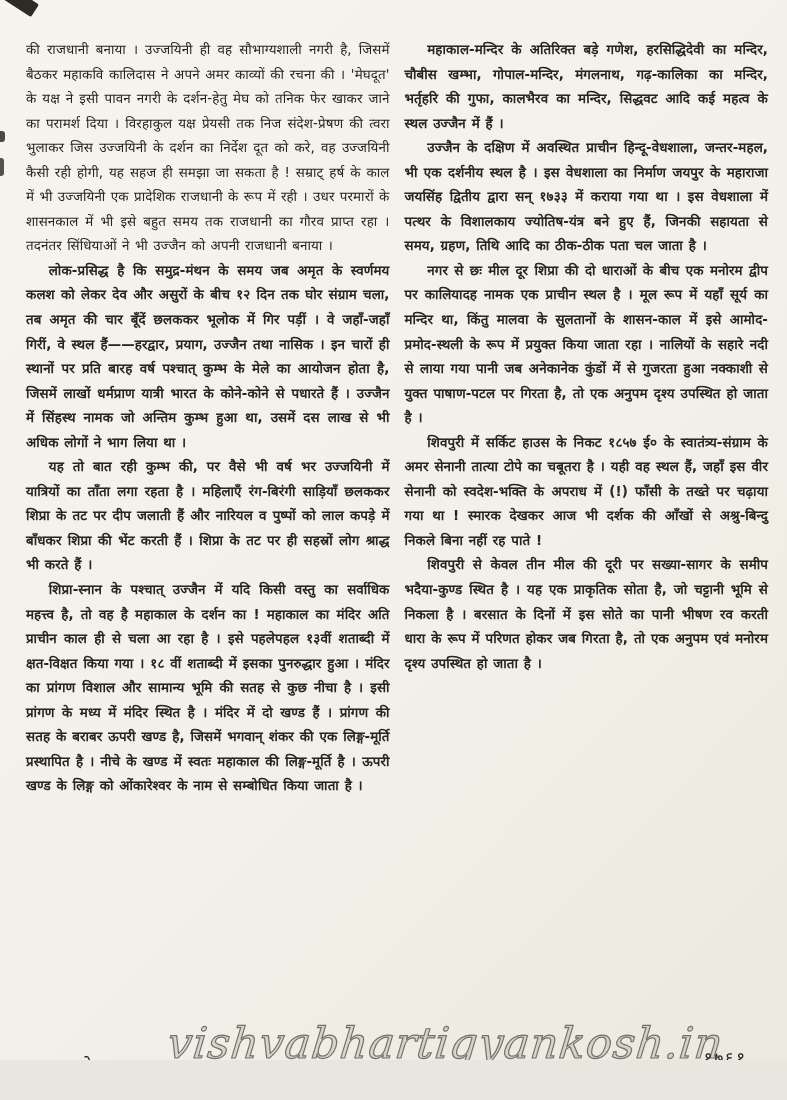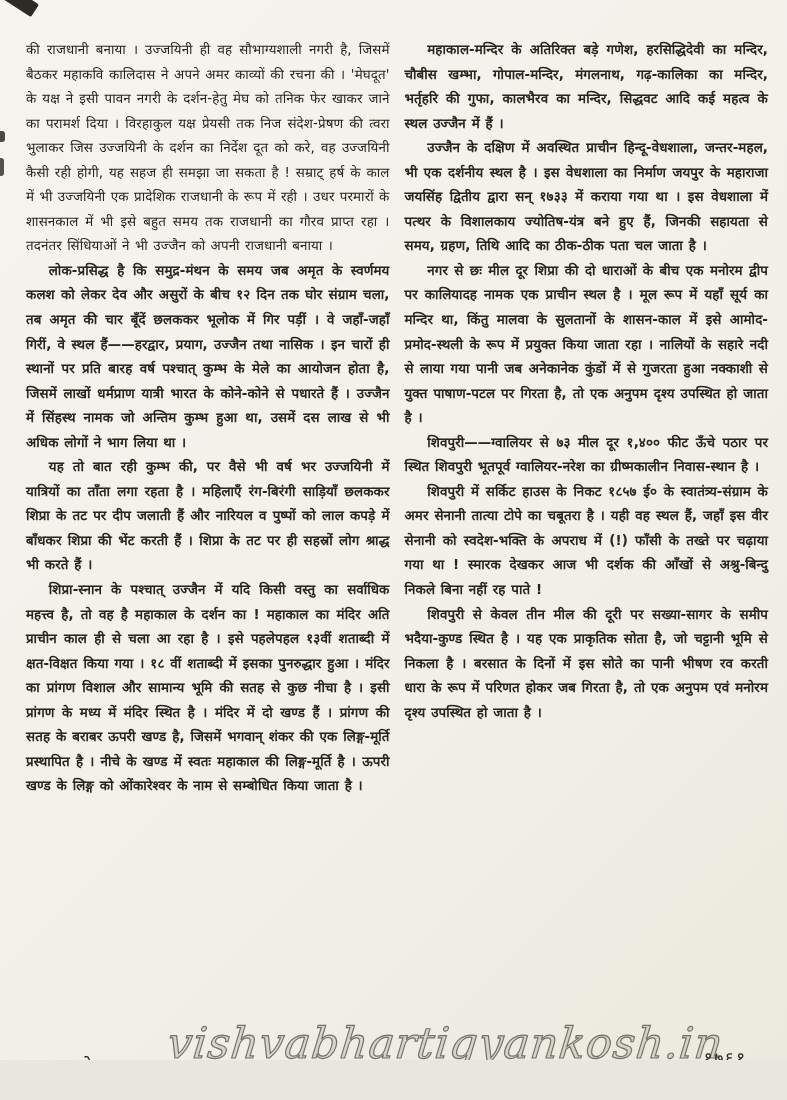--- a/index.html
+++ b/index.html
@@ -74,21 +74,20 @@
     <div class="col">
       <p>की राजधानी बनाया । उज्जयिनी ही वह सौभाग्यशाली नगरी है, जिसमें बैठकर महाकवि कालिदास ने अपने अमर काव्यों की रचना की । 'मेघदूत' के यक्ष ने इसी पावन नगरी के दर्शन-हेतु मेघ को तनिक फेर खाकर जाने का परामर्श दिया । विरहाकुल यक्ष प्रेयसी तक निज संदेश-प्रेषण की त्वरा भुलाकर जिस उज्जयिनी के दर्शन का निर्देश दूत को करे, वह उज्जयिनी कैसी रही होगी, यह सहज ही समझा जा सकता है ! सम्राट् हर्ष के काल में भी उज्जयिनी एक प्रादेशिक राजधानी के रूप में रही । उधर परमारों के शासनकाल में भी इसे बहुत समय तक राजधानी का गौरव प्राप्त रहा । तदनंतर सिंधियाओं ने भी उज्जैन को अपनी राजधानी बनाया ।</p>
       <p class="indent">लोक-प्रसिद्ध है कि समुद्र-मंथन के समय जब अमृत के स्वर्णमय कलश को लेकर देव और असुरों के बीच १२ दिन तक घोर संग्राम चला, तब अमृत की चार बूँदें छलककर भूलोक में गिर पड़ीं । वे जहाँ-जहाँ गिरीं, वे स्थल हैं——हरद्वार, प्रयाग, उज्जैन तथा नासिक । इन चारों ही स्थानों पर प्रति बारह वर्ष पश्चात् कुम्भ के मेले का आयोजन होता है, जिसमें लाखों धर्मप्राण यात्री भारत के कोने-कोने से पधारते हैं । उज्जैन में सिंहस्थ नामक जो अन्तिम कुम्भ हुआ था, उसमें दस लाख से भी अधिक लोगों ने भाग लिया था ।</p>
       <p class="indent">यह तो बात रही कुम्भ की, पर वैसे भी वर्ष भर उज्जयिनी में यात्रियों का ताँता लगा रहता है । महिलाएँ रंग-बिरंगी साड़ियाँ छलककर शिप्रा के तट पर दीप जलाती हैं और नारियल व पुष्पों को लाल कपड़े में बाँधकर शिप्रा की भेंट करती हैं । शिप्रा के तट पर ही सहस्रों लोग श्राद्ध भी करते हैं ।</p>
       <p class="indent">शिप्रा-स्नान के पश्चात् उज्जैन में यदि किसी वस्तु का सर्वाधिक महत्त्व है, तो वह है महाकाल के दर्शन का ! महाकाल का मंदिर अति प्राचीन काल ही से चला आ रहा है । इसे पहलेपहल १३वीं शताब्दी में क्षत-विक्षत किया गया । १८ वीं शताब्दी में इसका पुनरुद्धार हुआ । मंदिर का प्रांगण विशाल और सामान्य भूमि की सतह से कुछ नीचा है । इसी प्रांगण के मध्य में मंदिर स्थित है । मंदिर में दो खण्ड हैं । प्रांगण की सतह के बराबर ऊपरी खण्ड है, जिसमें भगवान् शंकर की एक लिङ्ग-मूर्ति प्रस्थापित है । नीचे के खण्ड में स्वतः महाकाल की लिङ्ग-मूर्ति है । ऊपरी खण्ड के लिङ्ग को ओंकारेश्वर के नाम से सम्बोधित किया जाता है ।</p>
     </div>
     <div class="col">
       <p class="indent">महाकाल-मन्दिर के अतिरिक्त बड़े गणेश, हरसिद्धिदेवी का मन्दिर, चौबीस खम्भा, गोपाल-मन्दिर, मंगलनाथ, गढ़-कालिका का मन्दिर, भर्तृहरि की गुफा, कालभैरव का मन्दिर, सिद्धवट आदि कई महत्व के स्थल उज्जैन में हैं ।</p>
       <p class="indent">उज्जैन के दक्षिण में अवस्थित प्राचीन हिन्दू-वेधशाला, जन्तर-महल, भी एक दर्शनीय स्थल है । इस वेधशाला का निर्माण जयपुर के महाराजा जयसिंह द्वितीय द्वारा सन् १७३३ में कराया गया था । इस वेधशाला में पत्थर के विशालकाय ज्योतिष-यंत्र बने हुए हैं, जिनकी सहायता से समय, ग्रहण, तिथि आदि का ठीक-ठीक पता चल जाता है ।</p>
       <p class="indent">नगर से छः मील दूर शिप्रा की दो धाराओं के बीच एक मनोरम द्वीप पर कालियादह नामक एक प्राचीन स्थल है । मूल रूप में यहाँ सूर्य का मन्दिर था, किंतु मालवा के सुलतानों के शासन-काल में इसे आमोद-प्रमोद-स्थली के रूप में प्रयुक्त किया जाता रहा । नालियों के सहारे नदी से लाया गया पानी जब अनेकानेक कुंडों में से गुजरता हुआ नक्काशी से युक्त पाषाण-पटल पर गिरता है, तो एक अनुपम दृश्य उपस्थित हो जाता है ।</p>
-      <p class="indent">शिवपुरी——ग्वालियर से ७३ मील दूर १,४०० फीट ऊँचे पठार पर स्थित शिवपुरी भूतपूर्व ग्वालियर-नरेश का ग्रीष्मकालीन निवास-स्थान है ।</p>
       <p class="indent">शिवपुरी में सर्किट हाउस के निकट १८५७ ई० के स्वातंत्र्य-संग्राम के अमर सेनानी तात्या टोपे का चबूतरा है । यही वह स्थल हैं, जहाँ इस वीर सेनानी को स्वदेश-भक्ति के अपराध में (!) फाँसी के तख्ते पर चढ़ाया गया था ! स्मारक देखकर आज भी दर्शक की आँखों से अश्रु-बिन्दु निकले बिना नहीं रह पाते !</p>
       <p class="indent">शिवपुरी से केवल तीन मील की दूरी पर सख्या-सागर के समीप भदैया-कुण्ड स्थित है । यह एक प्राकृतिक सोता है, जो चट्टानी भूमि से निकला है । बरसात के दिनों में इस सोते का पानी भीषण रव करती धारा के रूप में परिणत होकर जब गिरता है, तो एक अनुपम एवं मनोरम दृश्य उपस्थित हो जाता है ।</p>
     </div>
   </div>
 
   <div class="watermark">vishvabhartigyankosh.in</div>
 
   <div class="footer-left">मध्य प्रदेश</div>
   <div class="footer-page-number">१७६१</div>
 

